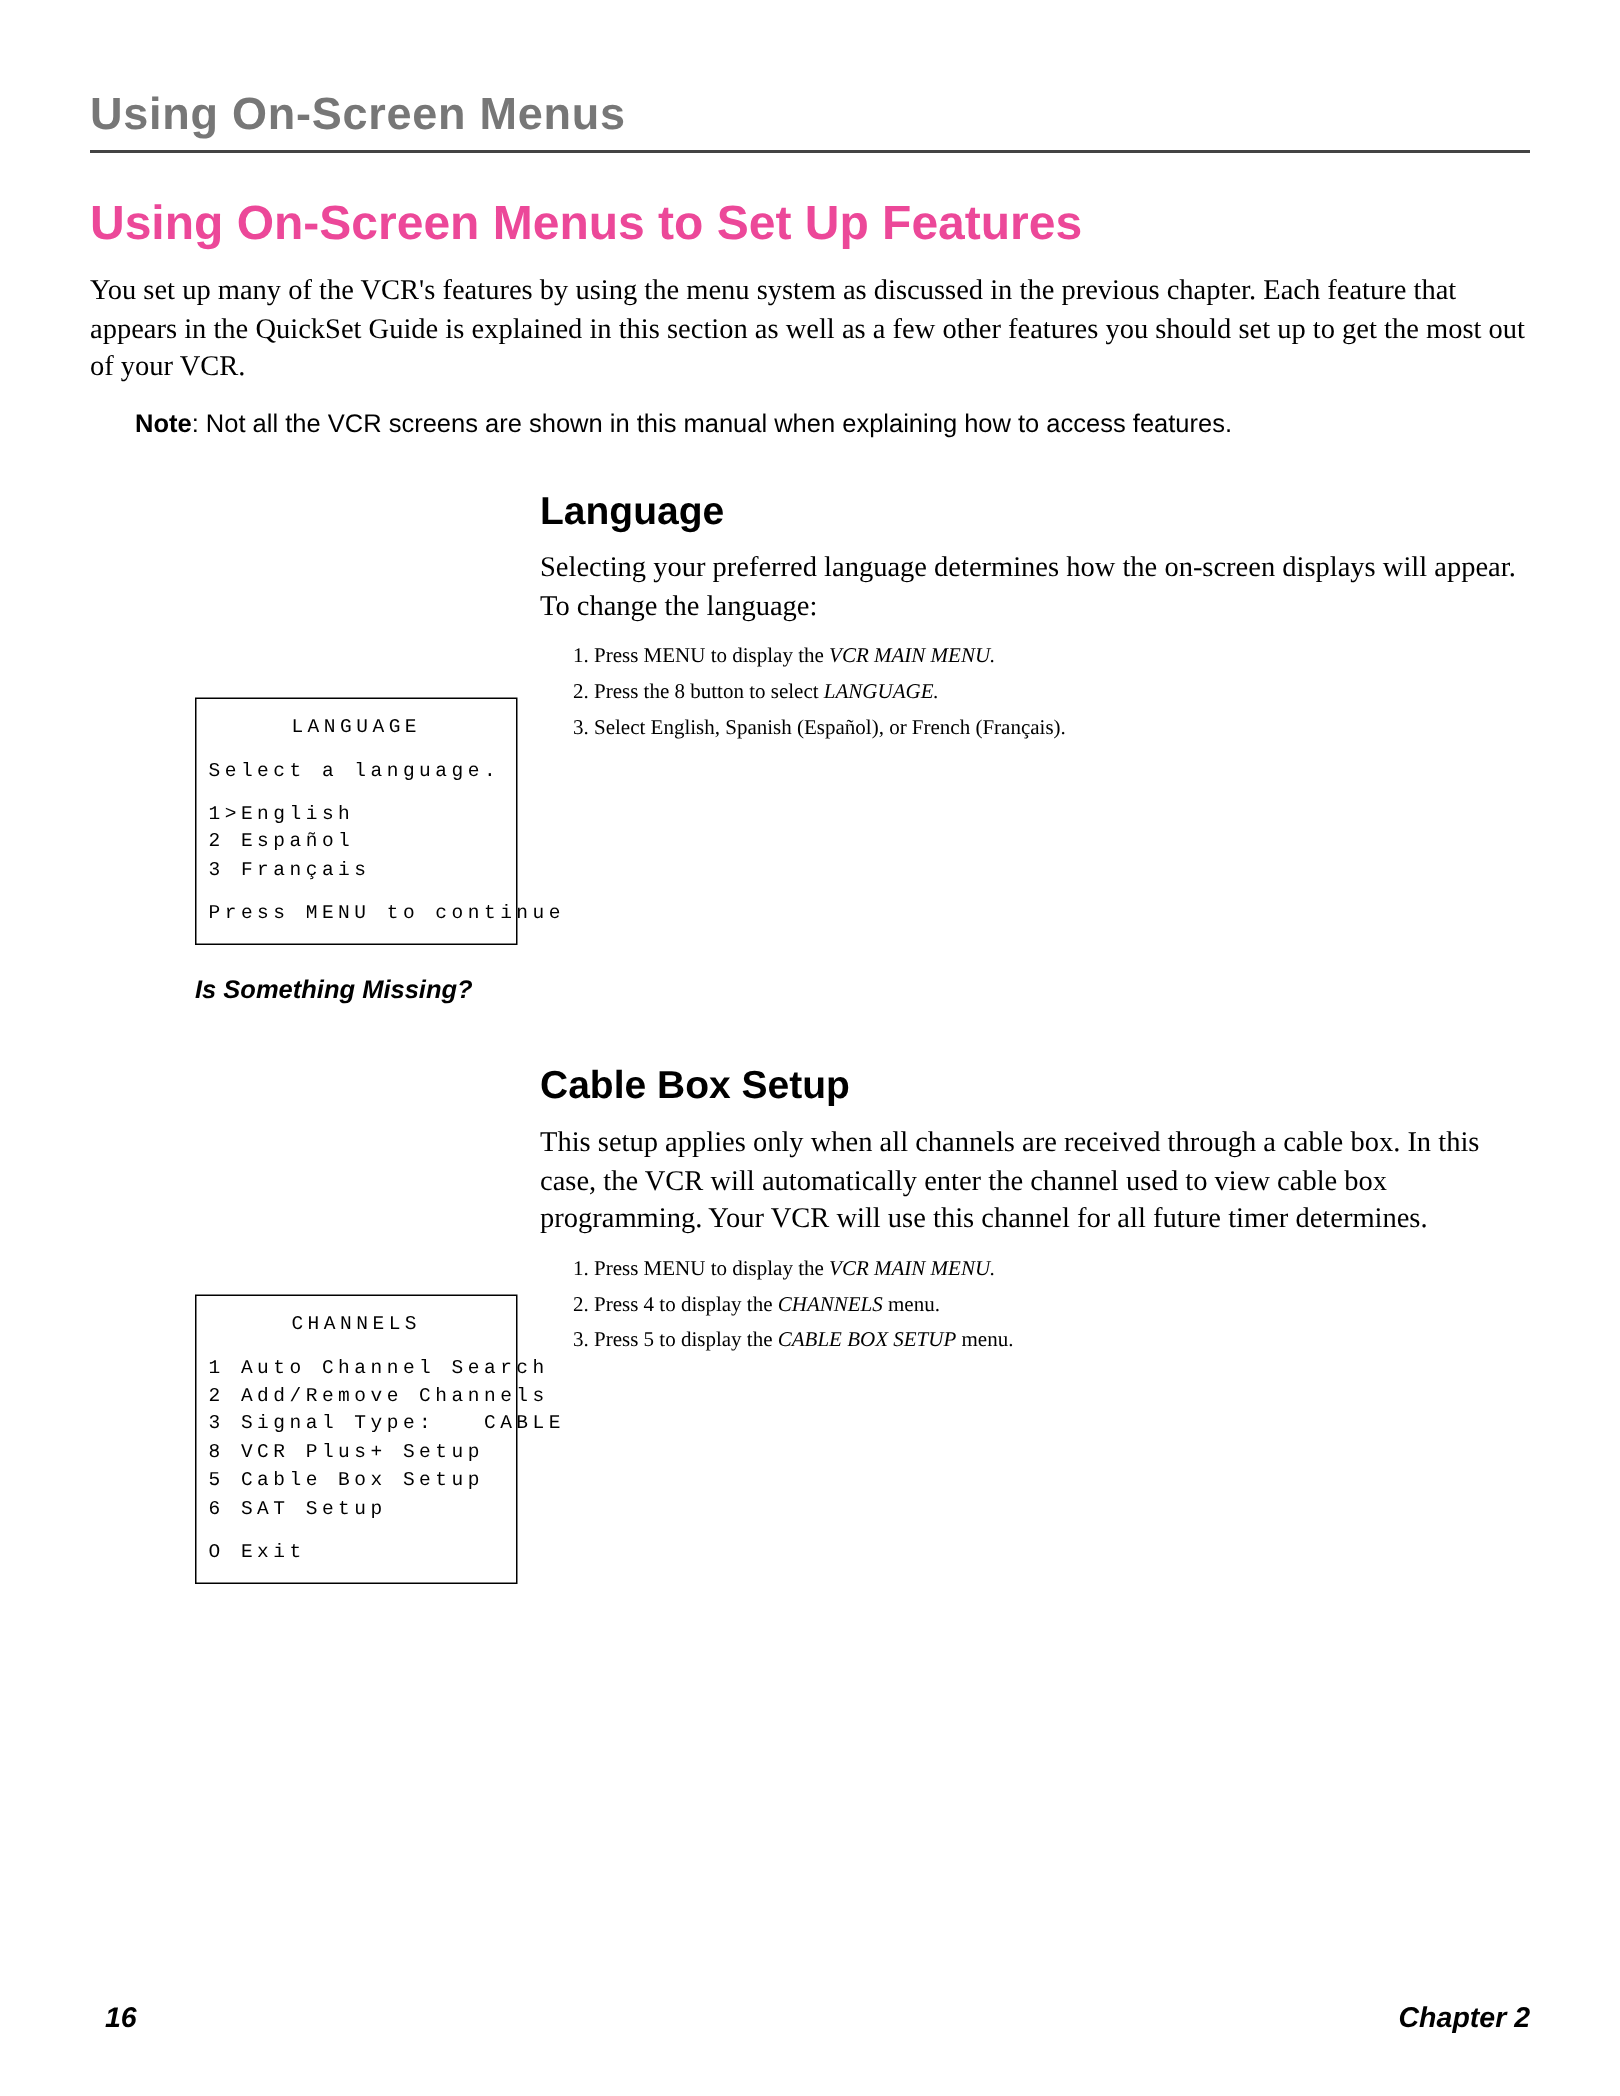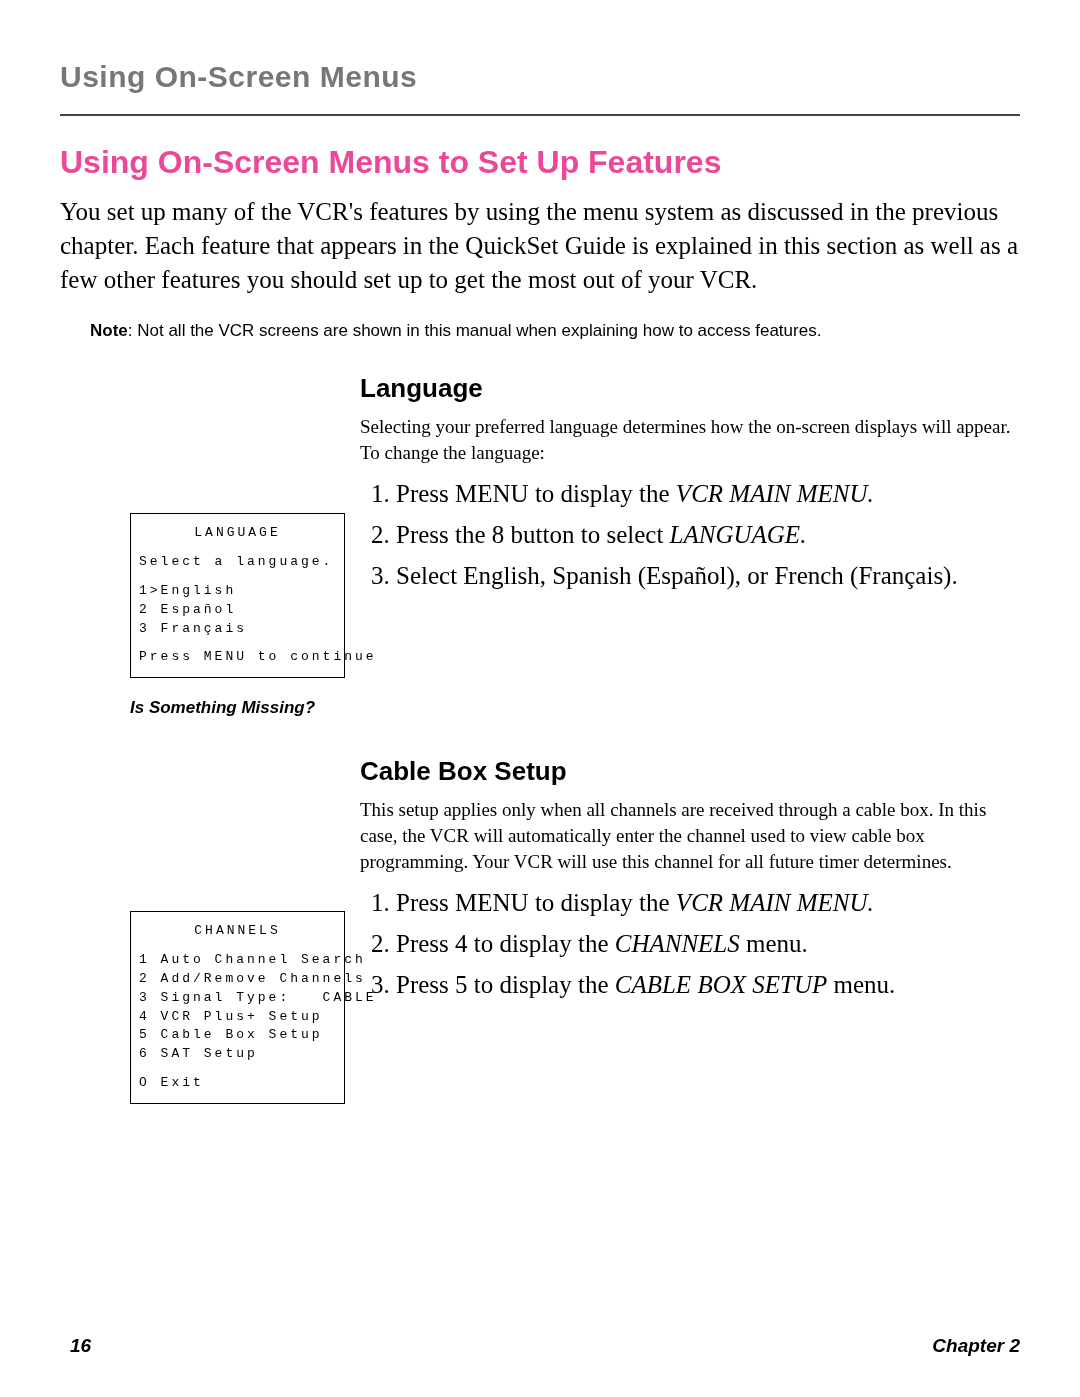--- a/index.html
+++ b/index.html
@@ -11,35 +11,35 @@
     color: #000;
     position: relative;
     padding: 60px 60px 40px 60px;
   }
   .running-header {
     font-family: Arial, Helvetica, sans-serif;
     font-weight: 900;
     font-size: 30px;
     color: #777;
     border-bottom: 2px solid #444;
-    padding-bottom: 20px;
+    padding-bottom: 6px;
     margin-bottom: 28px;
     letter-spacing: 0.5px;
   }
   .page-title {
     font-family: Arial, Helvetica, sans-serif;
     font-weight: 700;
     font-size: 32px;
     color: #ec4899;
     margin-bottom: 14px;
   }
   .intro-para {
-    font-size: 25px;
+    font-size: 19px;
     line-height: 1.35;
-    margin-bottom: 24px;
+    margin-bottom: 14px;
   }
   .note-block {
     font-family: Arial, Helvetica, sans-serif;
     font-size: 17px;
     line-height: 1.35;
     margin-left: 30px;
     margin-bottom: 30px;
     max-width: 780px;
   }
   .note-block .note-label { font-weight: 700; }
@@ -62,21 +62,21 @@
     margin-bottom: 10px;
   }
   .body-para {
     font-size: 19px;
     line-height: 1.35;
     margin-bottom: 10px;
   }
   .steps {
     list-style: decimal;
     padding-left: 36px;
-    font-size: 25px;
+    font-size: 14px;
     line-height: 1.55;
   }
   .steps li { margin-bottom: 2px; }
   .em { font-style: italic; }
   .osd-box {
     border: 1.5px solid #000;
     padding: 10px 8px 10px 8px;
     font-family: "Courier New", monospace;
     font-size: 13px;
     letter-spacing: 3px;
@@ -166,21 +166,21 @@
 <div class="spacer-cable"></div>
 
 <div class="two-col">
   <div class="left-col">
     <div class="cable-spacer-top"></div>
     <div class="osd-box">
       <div class="osd-title">CHANNELS</div>
       <div class="osd-line">1 Auto Channel Search</div>
       <div class="osd-line">2 Add/Remove Channels</div>
       <div class="osd-line">3 Signal Type:   CABLE</div>
-      <div class="osd-line">4 VCR Plus+ Setup</div>
+      <div class="osd-line">8 VCR Plus+ Setup</div>
       <div class="osd-line">5 Cable Box Setup</div>
       <div class="osd-line">6 SAT Setup</div>
       <div class="osd-gap"></div>
       <div class="osd-line">O Exit</div>
     </div>
   </div>
   <div class="right-col">
     <h2 class="section-heading">Cable Box Setup</h2>
     <p class="body-para">
       <span>This setup applies </span><span class="strong">only</span><span> when all channels are received through a cable box. In this case, the VCR will automatically enter the channel used to view cable box programming. Your VCR will use this channel for all future timer determines.</span>

